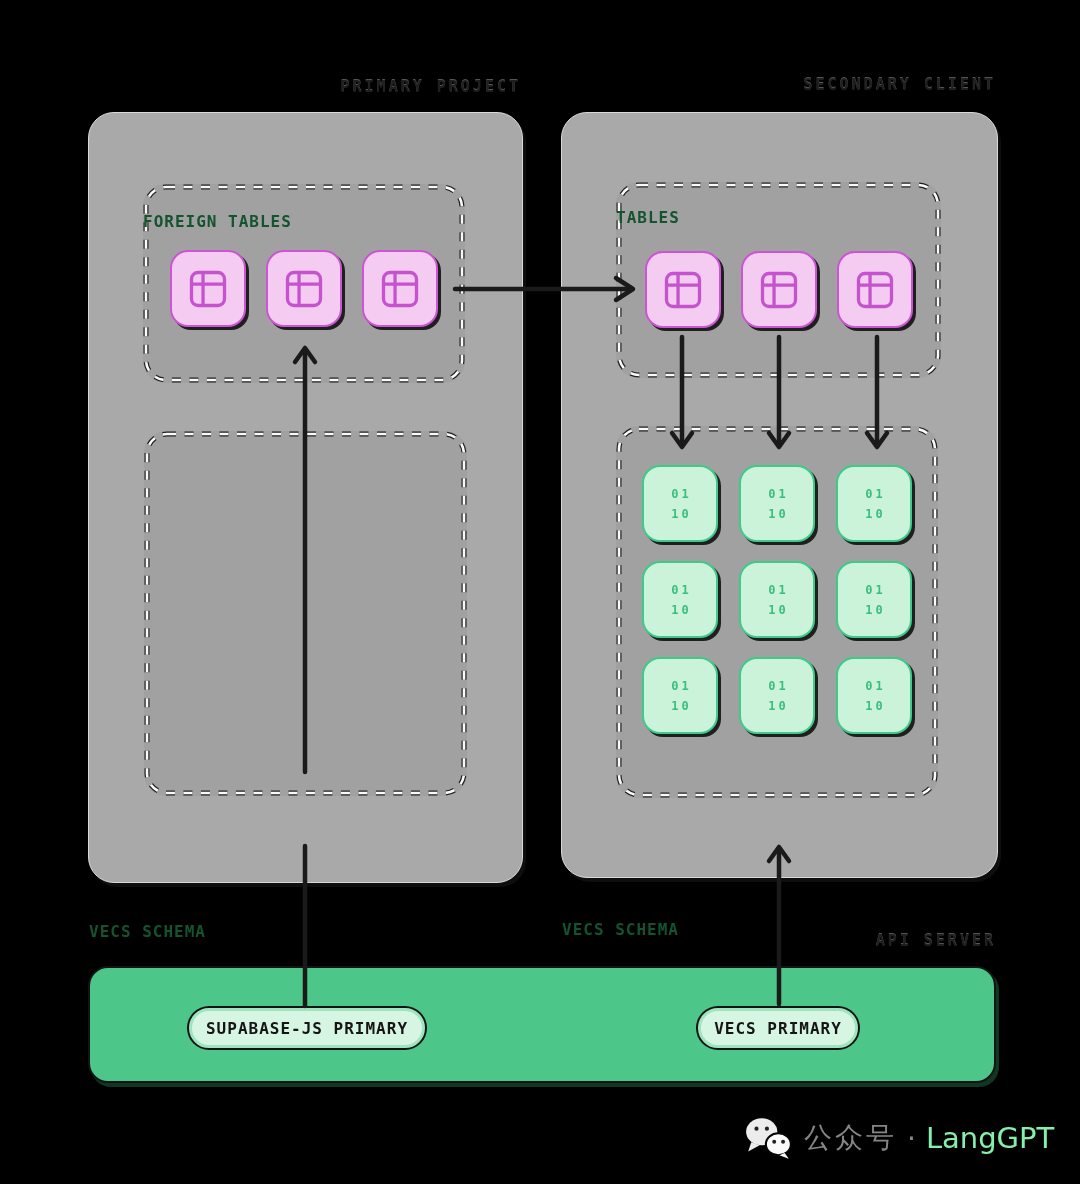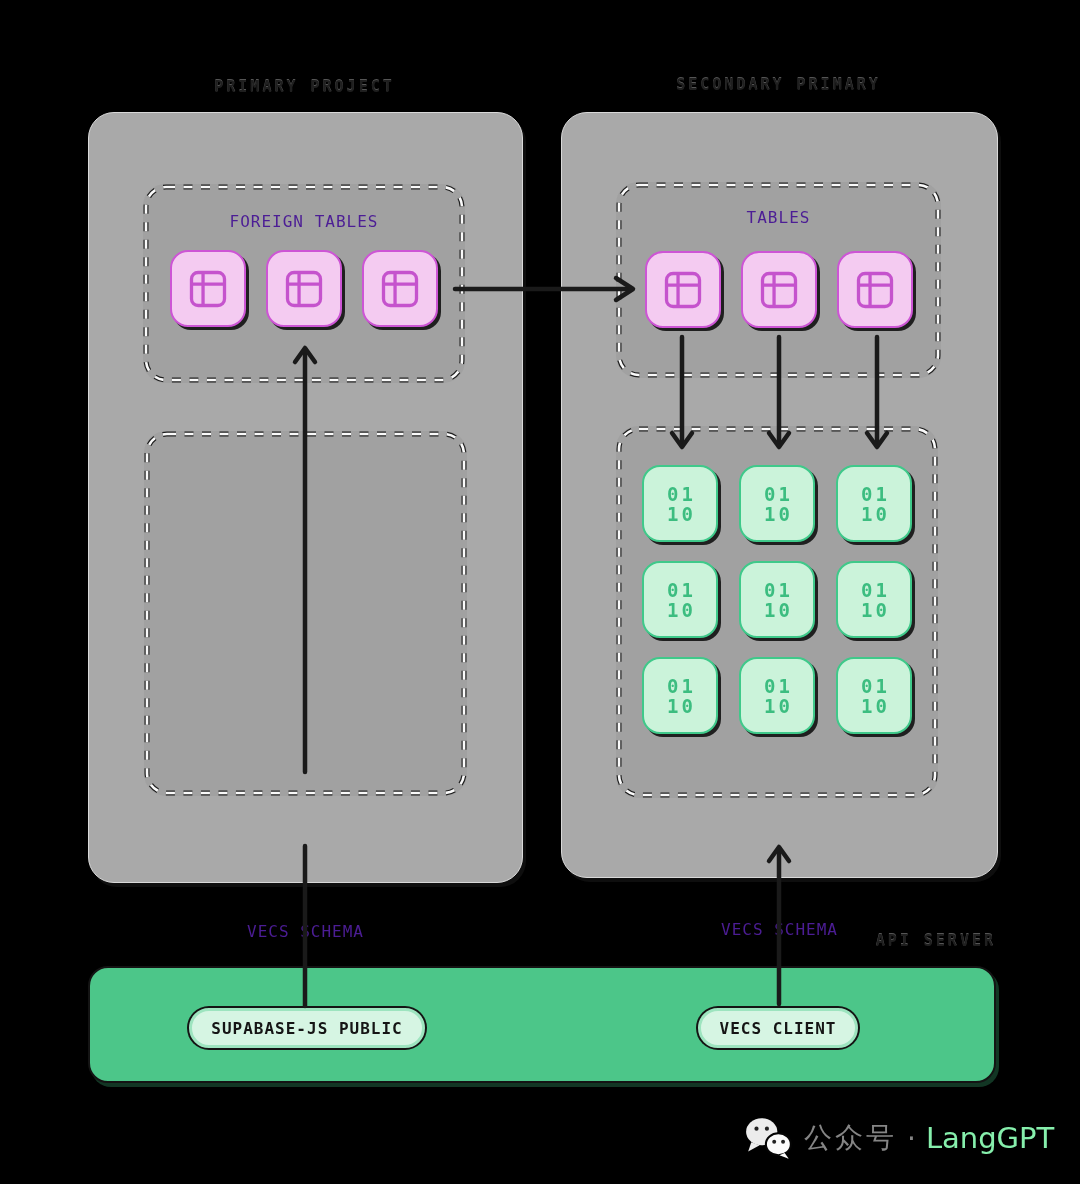--- a/index.html
+++ b/index.html
@@ -1,56 +1,56 @@
 <!DOCTYPE html>
 <html><head>
 <meta charset="utf-8">
 <style>
   html,body { margin:0; padding:0; background:#000; }
   #stage {
     position:relative; width:1080px; height:1184px; background:#000000;
     font-family:"DejaVu Sans Mono","Liberation Mono",monospace; overflow:hidden;
   }
   .proj-title {
-    position:absolute; text-align:center; font-size:15px; font-weight:bold;
+    position:absolute; text-align:right; font-size:15px; font-weight:bold;
     letter-spacing:3px; color:#1f1f1f; text-shadow:0 -1px 0 #555555, 0 1px 1px #000;
   }
   .panel {
     position:absolute; background:#a9a9a9; border:1px solid #d9d9d9;
     border-radius:26px; box-shadow:3px 4px 0 rgba(15,15,15,0.9);
   }
   .panel-label {
     position:absolute; width:100%; text-align:center;
     font-size:17px; font-weight:bold; letter-spacing:1px; color:#1b1b1b;
   }
   .dashed-box {
     position:absolute; background:#a1a1a1; border-radius:22px;
   }
   .dash-svg { position:absolute; left:0; top:0; pointer-events:none; }
   .box-label {
-    position:absolute; width:100%; text-align:center;
-    font-size:16px; font-weight:normal; letter-spacing:1px; color:#4c1d95;
+    position:absolute; width:100%; text-align:left;
+    font-size:16px; font-weight:bold; letter-spacing:1px; color:#14532d;
   }
   .icon-row {
     position:absolute; left:0; width:100%;
     display:flex; justify-content:center; gap:20px;
   }
   .table-icon {
     width:76px; height:77px; background:#f4cbf1;
     border:2.5px solid #cd55d5; border-radius:18px;
     box-shadow:3px 3px 0 rgba(8,8,8,0.85);
     display:flex; align-items:center; justify-content:center; box-sizing:border-box;
   }
   .binary-icon {
     width:76px; height:77px; background:#cbf3da;
     border:2.5px solid #3fc98a; border-radius:18px;
     box-shadow:3px 3px 0 rgba(8,8,8,0.85);
     display:flex; flex-direction:column; align-items:center; justify-content:center;
     box-sizing:border-box;
-    font-size:19px; font-weight:bold; letter-spacing:3px; line-height:20px; color:#3cbd80;
+    font-size:12px; font-weight:bold; letter-spacing:3px; line-height:20px; color:#3cbd80;
     text-indent:3px;
   }
   .grid {
     position:absolute; left:0; width:100%;
     display:flex; flex-direction:column; gap:19px; align-items:center;
   }
   .grid .grid-row { display:flex; gap:21px; }
   .server-title {
     position:absolute; text-align:right; font-size:15px; font-weight:bold;
     letter-spacing:3px; color:#1f1f1f; text-shadow:0 -1px 0 #555555, 0 1px 1px #000;
@@ -73,21 +73,21 @@
   .footer-account { font-size:28px; color:#858585; letter-spacing:3px; }
   .footer-sep { font-size:28px; color:#858585; }
   .footer-brand { font-size:29px; color:#86efac; }
 </style>
 </head>
 <body>
 
 <div id="stage">
 
   <div class="proj-title" style="left:88px; top:78px; width:433px;">PRIMARY PROJECT</div>
-  <div class="proj-title" style="left:561px; top:76px; width:435px;">SECONDARY PRIMARY</div>
+  <div class="proj-title" style="left:561px; top:76px; width:435px;">SECONDARY CLIENT</div>
 
   <div class="panel" style="left:88px; top:112px; width:433px; height:769px;">
     <div class="panel-label" style="top:150px;">PUBLIC SCHEMA</div>
 
     <div class="dashed-box" style="left:54px; top:71px; width:322px; height:199px;">
         <svg width="322" height="199" class="dash-svg">
           <rect x="3" y="3" width="316" height="193" rx="20" fill="none" stroke="#1f1f1f" stroke-width="5" stroke-dasharray="9 8.5"></rect>
           <rect x="3" y="3" width="316" height="193" rx="20" fill="none" stroke="#fafafa" stroke-width="2.6" stroke-dasharray="9 8.5"></rect>
         </svg>
       <div class="box-label" style="top:28px;">FOREIGN TABLES</div>
@@ -211,24 +211,24 @@
       </div>
     </div>
 
     <div class="box-label" style="top:807px;">VECS SCHEMA</div>
   </div>
 
   <div class="server-title" style="left:88px; top:932px; width:908px;">API SERVER</div>
 
   <div class="server-box" style="left:88px; top:966px; width:908px; height:117px;">
     <div class="pill" style="left:99px; top:40px; width:236px; height:40px;">
-      <span>SUPABASE-JS PUBLIC</span>
+      <span>SUPABASE-JS PRIMARY</span>
     </div>
     <div class="pill" style="left:608px; top:40px; width:160px; height:40px;">
-      <span>VECS CLIENT</span>
+      <span>VECS PRIMARY</span>
     </div>
   </div>
 
   <svg id="arrow-layer" width="1080" height="1184" viewBox="0 0 1080 1184">
     <g stroke="#1a1a1a" stroke-width="4.5" fill="none" stroke-linecap="round" stroke-linejoin="round">
 
       <line x1="455" y1="289" x2="629" y2="289"></line>
       <path d="M616 278 L633 289 L616 300"></path>
 
       <line x1="305" y1="351" x2="305" y2="772"></line>

